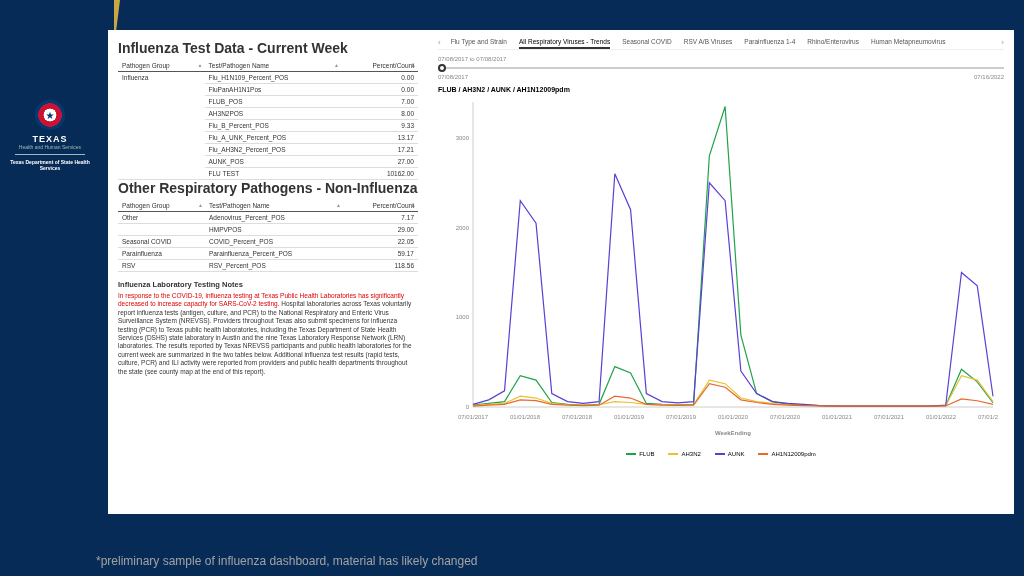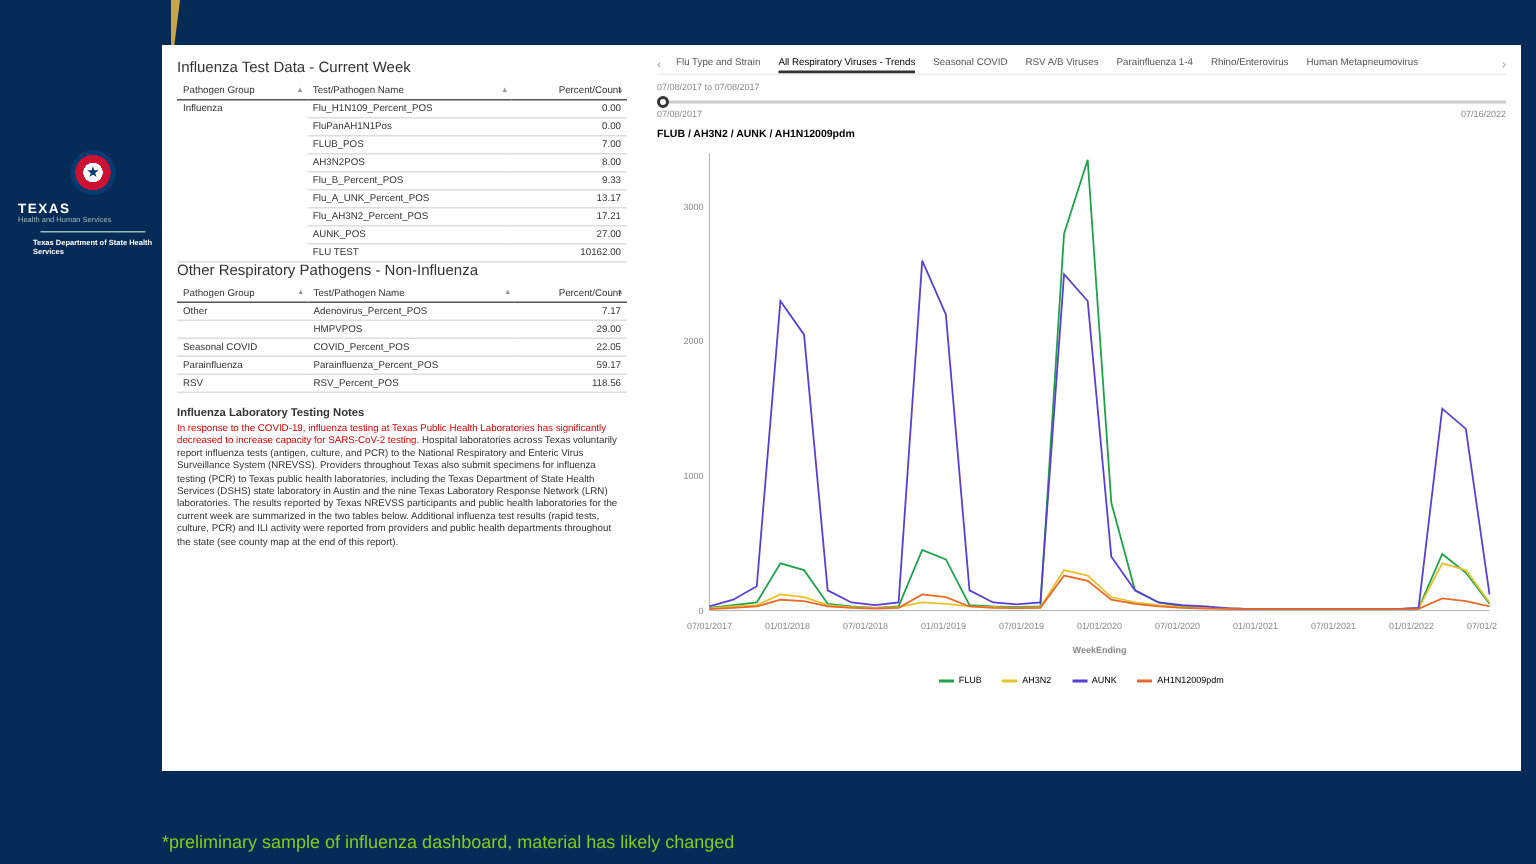--- a/index.html
+++ b/index.html
@@ -1,29 +1,29 @@
 <!DOCTYPE html>
 <html><head>
 <meta charset="utf-8">
 <style>
   *{box-sizing:border-box;margin:0;padding:0;font-family:Verdana,Arial,sans-serif}
   body{background:#072b57;width:1024px;height:576px;overflow:hidden;position:relative}
   .diag{position:absolute;left:0;top:0;width:120px;height:576px;background:linear-gradient(90deg,#072b57 0%,#072b57 100%);clip-path:polygon(0 0,100% 0,40% 100%,0 100%);z-index:1;pointer-events:none}
   .diag::after{content:'';position:absolute;top:0;right:0;width:6px;height:100%;background:#c9a646}
-  .sidebar{position:absolute;left:12px;top:100px;width:100px;z-index:5;text-align:left;color:#fff;font-size:6px;pointer-events:none}
+  .sidebar{position:absolute;left:0;top:100px;width:100px;z-index:5;text-align:center;color:#fff;font-size:6px;pointer-events:none}
   .seal{width:30px;height:30px;border-radius:50%;background:radial-gradient(circle,#fff 30%,#cc1133 31%,#cc1133 55%,#003a70 56%);margin:0 auto 4px;position:relative}
   .seal::after{content:'★';position:absolute;left:50%;top:50%;transform:translate(-50%,-50%);color:#003a70;font-size:10px}
   .tx{font-weight:bold;font-size:9px;letter-spacing:1px}
   .sub1{font-size:5px;color:#9bb}
   .bdiv{height:1px;background:#9bb;margin:4px 15px}
   .sub2{font-weight:bold;font-size:5px;padding:0 10px}
   .dash{position:absolute;left:108px;top:30px;width:906px;height:484px;background:#fff;z-index:3;display:flex}
   .left{width:320px;padding:10px;font-size:7px;color:#333;overflow:hidden}
   .right{flex:1;padding:6px 10px 10px;position:relative}
-  h3{font-size:10px;font-weight:normal;margin-bottom:4px}
+  h3{font-size:14px;font-weight:bold;margin-bottom:4px}
   table{width:100%;border-collapse:collapse;font-size:6.5px}
   th{text-align:left;border-bottom:1px solid #555;padding:2px 4px;font-weight:normal;position:relative}
   th .sort{position:absolute;right:2px;font-size:5px;opacity:.5}
   td{padding:2px 4px;border-bottom:1px solid #ddd}
   td:last-child,th:last-child{text-align:right}
   .pg{vertical-align:top}
   .notes{font-size:6.5px;line-height:1.3;margin-top:8px}
   .notes h4{font-size:7.5px;margin-bottom:2px}
   .red{color:#d00}
   .tabs{display:flex;align-items:center;font-size:6.5px;color:#555;border-bottom:1px solid #eee;margin-bottom:6px;gap:10px}
@@ -36,21 +36,21 @@
   .slider .thumb{position:absolute;left:0;top:0;width:8px;height:8px;border-radius:50%;background:#fff;border:2px solid #333}
   .srange{display:flex;justify-content:space-between;font-size:6px;color:#888;margin-bottom:6px}
   .ctitle{font-size:7px;font-weight:bold;margin-bottom:4px}
   .chart{position:relative;width:560px;height:350px}
   .chart svg{width:100%;height:100%}
   .axis{stroke:#999;stroke-width:.5}
   .tick{font-size:6px;fill:#888}
   .legend{display:flex;justify-content:center;gap:14px;font-size:6px;margin-top:4px}
   .legend span{display:flex;align-items:center;gap:3px}
   .sw{width:10px;height:2px;display:inline-block}
-  .footnote{position:absolute;left:108px;bottom:8px;color:#84cc16;font-size:12px;z-index:6}
+  .footnote{position:absolute;left:96px;bottom:8px;color:#a3a3a3;font-size:12px;z-index:6}
 </style>
 </head>
 <body>
 
 <div class="diag"></div>
 <div class="sidebar">
   <div class="seal"></div>
   <div class="tx">TEXAS</div>
   <div class="sub1">Health and Human Services</div>
   <div class="bdiv"></div>

